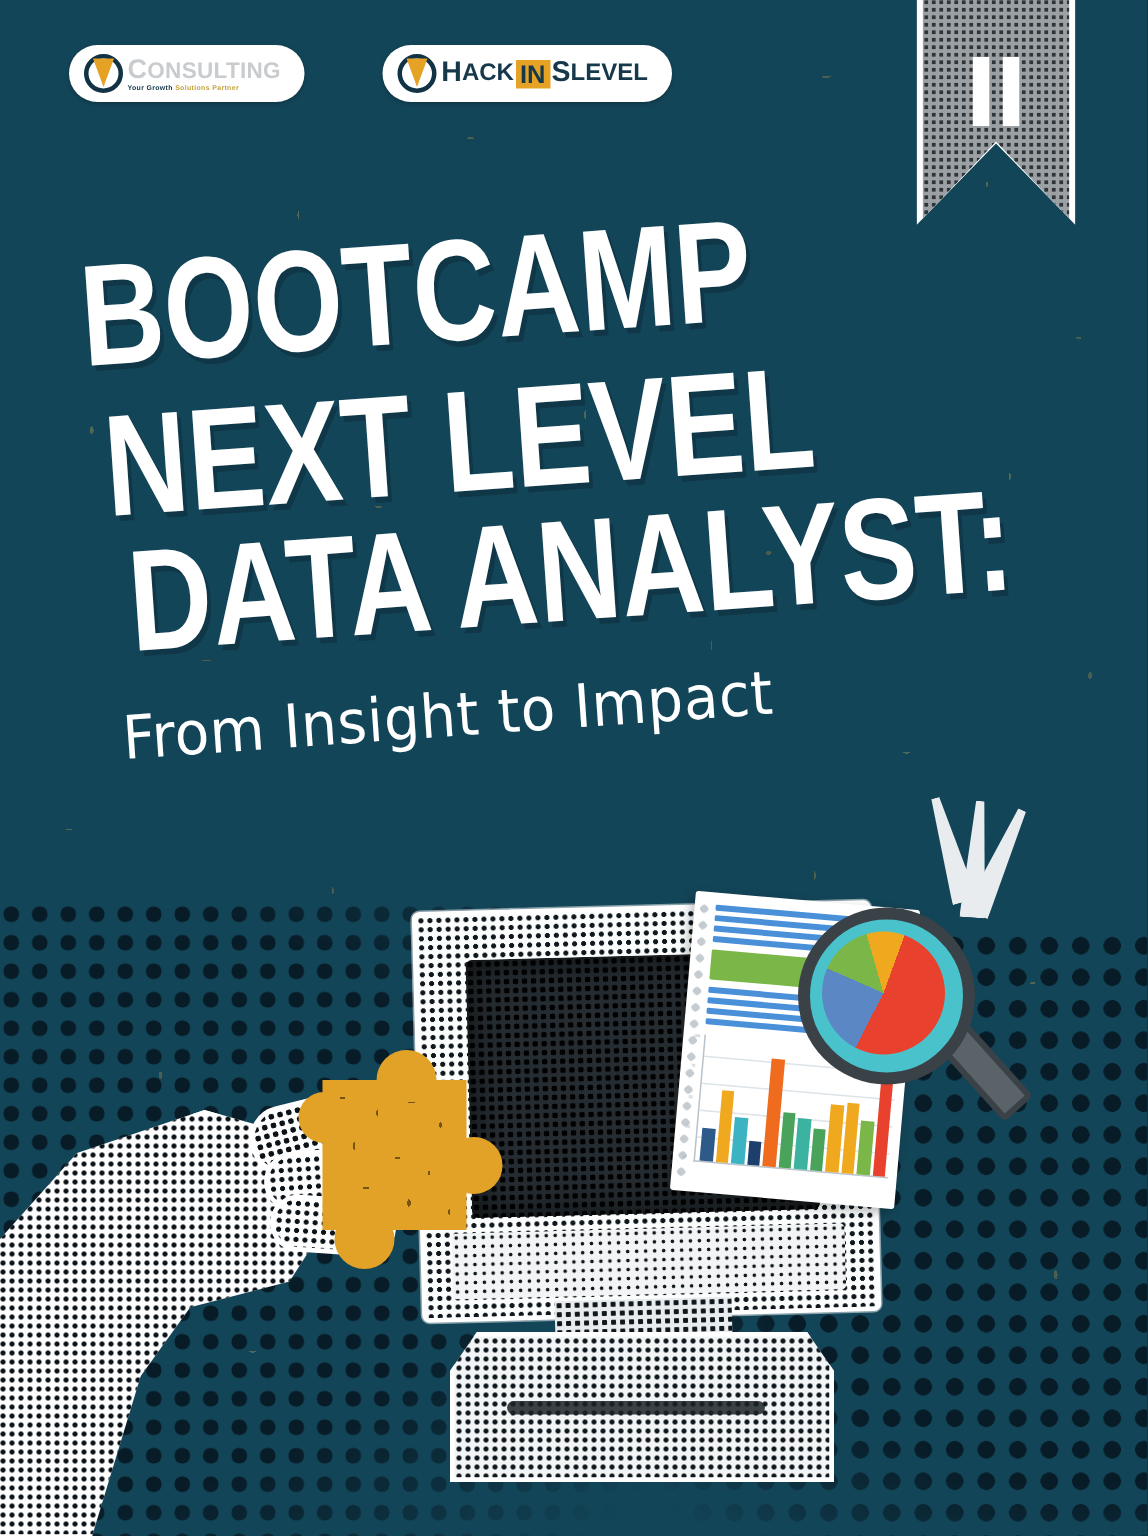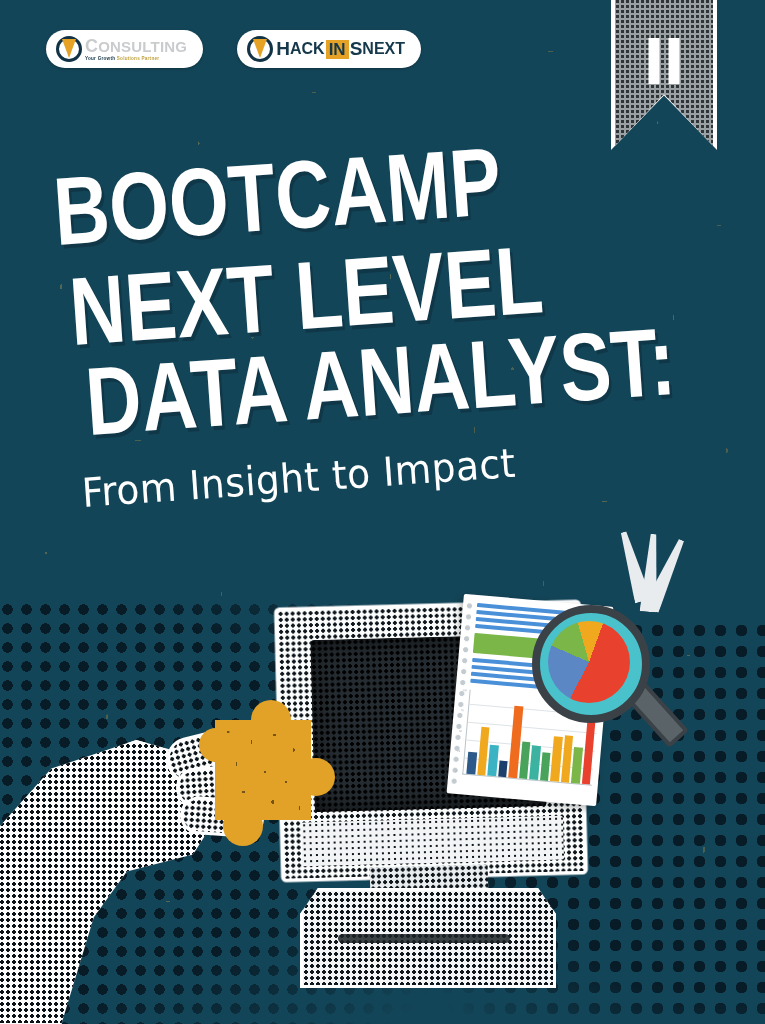--- a/index.html
+++ b/index.html
@@ -56,21 +56,21 @@
   }
   .halftone-dark2{
     position:absolute;right:-50px;top:620px;width:420px;height:420px;
     background-image:radial-gradient(circle, #081c27 38%, transparent 40%);
     background-size:21px 21px;
     -webkit-mask-image:radial-gradient(ellipse 110% 100% at 78% 42%, #000 0 46%, transparent 78%);
     mask-image:radial-gradient(ellipse 110% 100% at 78% 42%, #000 0 46%, transparent 78%);
   }
 
   
-  .logo-row{position:absolute;left:46px;top:30px;display:flex;gap:34px;align-items:center;z-index:8;}
+  .logo-row{position:absolute;left:46px;top:30px;display:flex;gap:52px;align-items:center;z-index:8;}
   .logo-pill{
     background:#fff;border-radius:22px;height:38px;display:flex;align-items:center;
     padding:0 16px 0 10px;box-shadow:0 1px 3px rgba(0,0,0,.25);
   }
   .vmark{position:relative;width:26px;height:26px;flex:0 0 26px;margin-right:3px;}
   .vmark .ring{
     position:absolute;inset:0;border-radius:50%;
     border:3px solid #123345;box-sizing:border-box;
   }
   .vmark .ring.gold{border-color:#123345;}
@@ -292,21 +292,21 @@
     <div class="logo-pill">
       <span class="vmark">
         <span class="ring gold"></span>
           <span class="vee"></span>
       </span>
       <span class="lg2-main">
         <span class="cap">H</span>
           <span>ACK</span>
           <span class="lg2-in">IN</span>
           <span class="cap">S</span>
-          <span>NEXT</span>
+          <span>LEVEL</span>
       </span>
     </div>
 
   </div>
 
   <div class="ribbon">
     <div class="edge"></div>
     <div class="sheet"></div>
     <div class="bars">
         <i></i>

